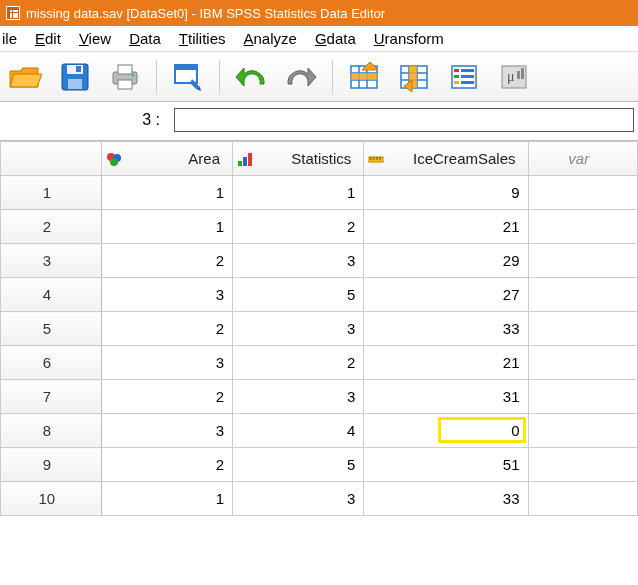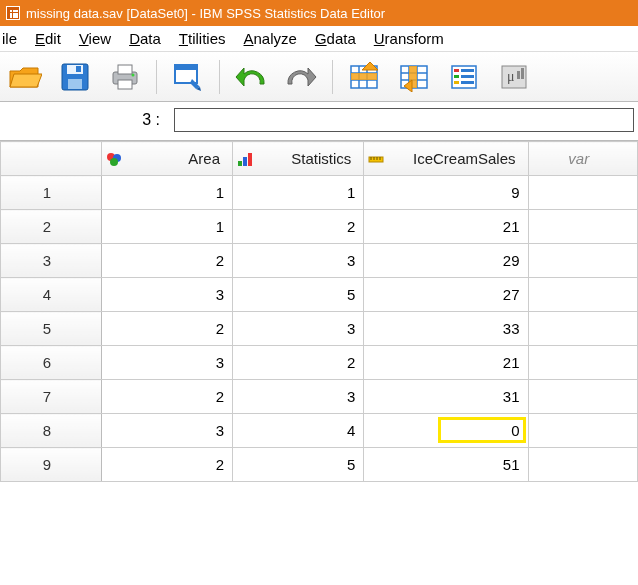--- a/index.html
+++ b/index.html
@@ -374,15 +374,22 @@
           <td class="cell highlight" style="position: relative;">0<span class="hl-box"></span></td>
           <td class="cell"></td>
         </tr>
         <tr>
           <td class="rowh">9</td>
           <td class="cell">2</td>
           <td class="cell">5</td>
           <td class="cell">51</td>
           <td class="cell"></td>
         </tr>
+        <tr>
+          <td class="rowh">10</td>
+          <td class="cell">1</td>
+          <td class="cell">3</td>
+          <td class="cell">33</td>
+          <td class="cell"></td>
+        </tr>
       </tbody>
   </table>
 </div>
 
 </body></html>

